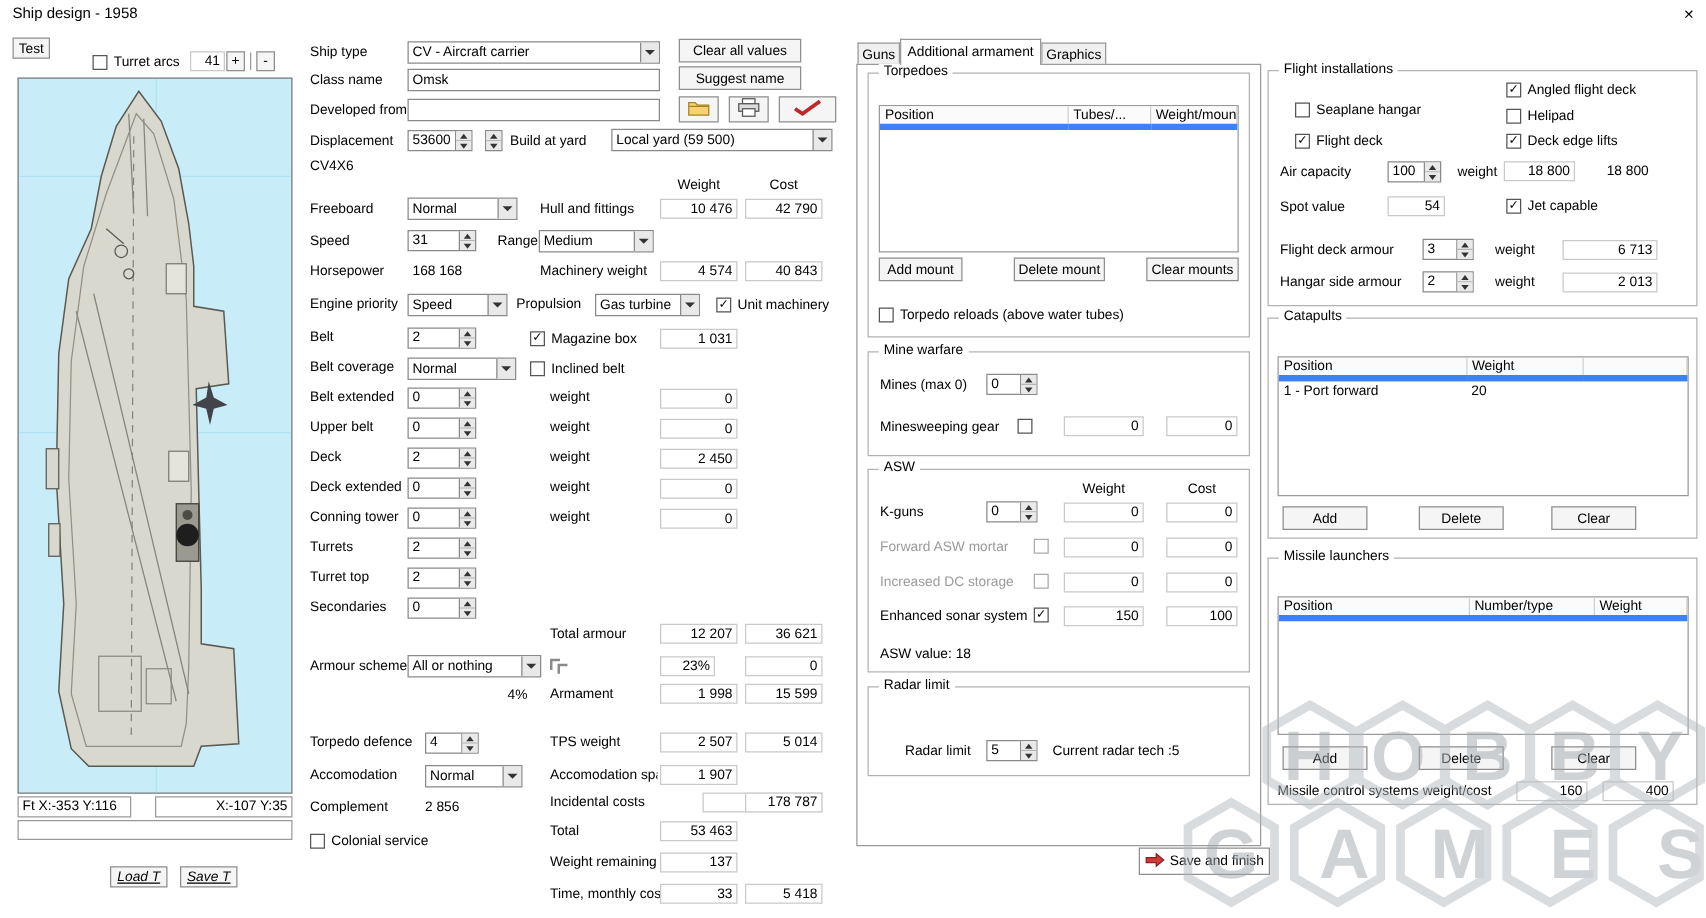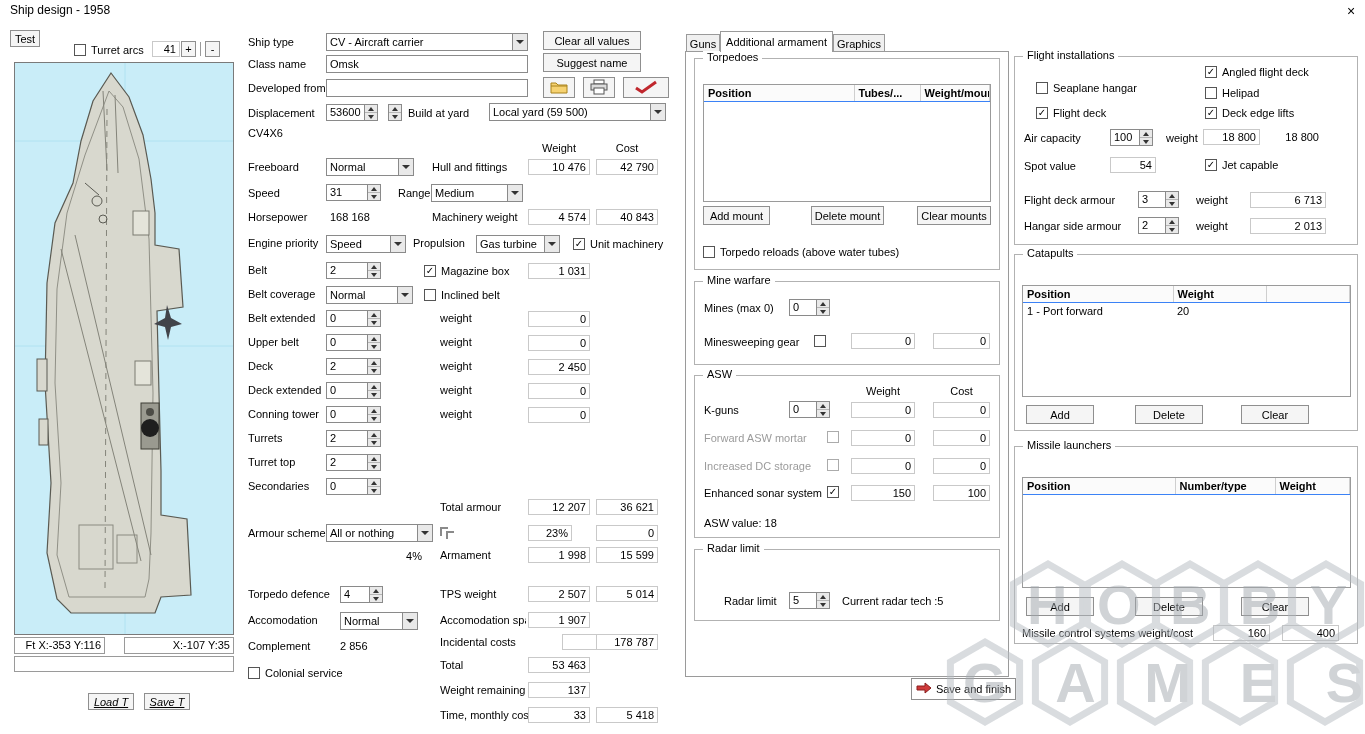--- a/index.html
+++ b/index.html
@@ -24,21 +24,21 @@
 .sd::after{content:"";width:0;height:0;border-left:3px solid transparent;border-right:3px solid transparent;border-top:4px solid #333}
 .cbrow{position:absolute;display:flex;align-items:flex-start;gap:5px;white-space:nowrap;line-height:13px}
 .cb{width:12px;height:12px;border:1px solid #555;background:#fff;display:inline-flex;align-items:center;justify-content:center;flex:0 0 12px;margin-top:0}
 .cb.checked::after{content:"✓";font-family:"DejaVu Sans",sans-serif;font-size:10px;font-weight:bold;line-height:10px}
 .dis{color:#9b9b9b}
 .dis .cb{border-color:#ababab}
 .grp{position:absolute;border:1px solid #b2b2b2}
 .grp-t{position:absolute;top:-8px;left:8px;background:#fff;padding:0 4px;line-height:13px;white-space:nowrap}
 .tbl{position:absolute;background:#fff;border:1px solid #9a9a9a;overflow:hidden}
 .tbl table{border-collapse:collapse;width:100%;table-layout:fixed;font-size:11px}
-.tbl th{font-weight:bold;text-align:left;padding:1px 4px;border-right:1px solid #cfcfcf;border-bottom:1px solid #3b82f6;background:#fbfbfb;height:16px;white-space:nowrap;overflow:hidden}
+.tbl th{font-weight:normal;text-align:left;padding:1px 4px;border-right:1px solid #cfcfcf;border-bottom:5px solid #3b82f6;background:#fbfbfb;height:16px;white-space:nowrap;overflow:hidden}
 .tbl td{padding:1px 4px;white-space:nowrap;overflow:hidden;line-height:14px}
 .tab{position:absolute;background:#f0f0f0;border:1px solid #9a9a9a;border-bottom:none;display:flex;align-items:center;justify-content:center;padding:0 6px;white-space:nowrap}
 .tab.active{background:#fff;z-index:3}
 .panel{position:absolute;border:1px solid #9a9a9a;background:#fff}
 .it{font-style:italic;text-decoration:underline}
 .vsep{position:absolute;width:0;border-left:1px solid #9a9a9a}
 .wm{position:absolute;left:915px;top:552px;opacity:.5;pointer-events:none}
 .shipview{position:absolute;left:14px;top:62px;width:220px;height:573px;border:1px solid #7a7a7a;background:#c9edf8}
 .titlebar{position:absolute;left:0;top:0;width:1365px;height:24px;background:#fff}
 .close{position:absolute;left:1338px;top:0;width:26px;height:22px;display:flex;align-items:center;justify-content:center;font-size:14px}
@@ -84,21 +84,21 @@
       <rect x="126" y="340" width="18" height="46" fill="#9a9a90" stroke="#3c3c34"></rect>
       <circle cx="135" cy="365" r="9" fill="#1e1e1e"></circle>
       <circle cx="135" cy="349" r="4" fill="#4c4c46"></circle>
       <path d="M152,242 l4,13 11,6 -11,3 -3,13 -3,-13 -11,-3 11,-6 z" fill="#42444a"></path>
       <circle cx="82" cy="138" r="5" fill="none" stroke="#5a5a52"></circle>
       <circle cx="88" cy="156" r="4" fill="none" stroke="#5a5a52"></circle>
       <line x1="70" y1="120" x2="84" y2="132" stroke="#5a5a52"></line>
     </svg>
   </div>
 
-  <div class="val" style="left:14px;top:637px;width:91px;height:17px;text-align:right;border-color:#9a9a9a">Ft X:-353 Y:116</div>
+  <div class="val" style="left:14px;top:637px;width:91px;height:17px;text-align:left;border-color:#9a9a9a">Ft X:-353 Y:116</div>
   <div class="val" style="left:124px;top:637px;width:110px;height:17px;text-align:right;border-color:#9a9a9a">X:-107 Y:35</div>
   <div class="val" style="left:14px;top:656px;width:220px;height:16px;border-color:#9a9a9a"></div>
   <div class="btn it" style="left:88px;top:693px;width:46px;height:17px">Load T</div>
   <div class="btn it" style="left:144px;top:693px;width:46px;height:17px">Save T</div>
 
   <div class="lbl" style="left:248px;top:36px">Ship type</div>
   <span class="dd" style="left:326px;top:33px;width:202px">
     <span class="ddv">CV - Aircraft carrier</span>
     <span class="ddb">
         <i class="car"></i>

